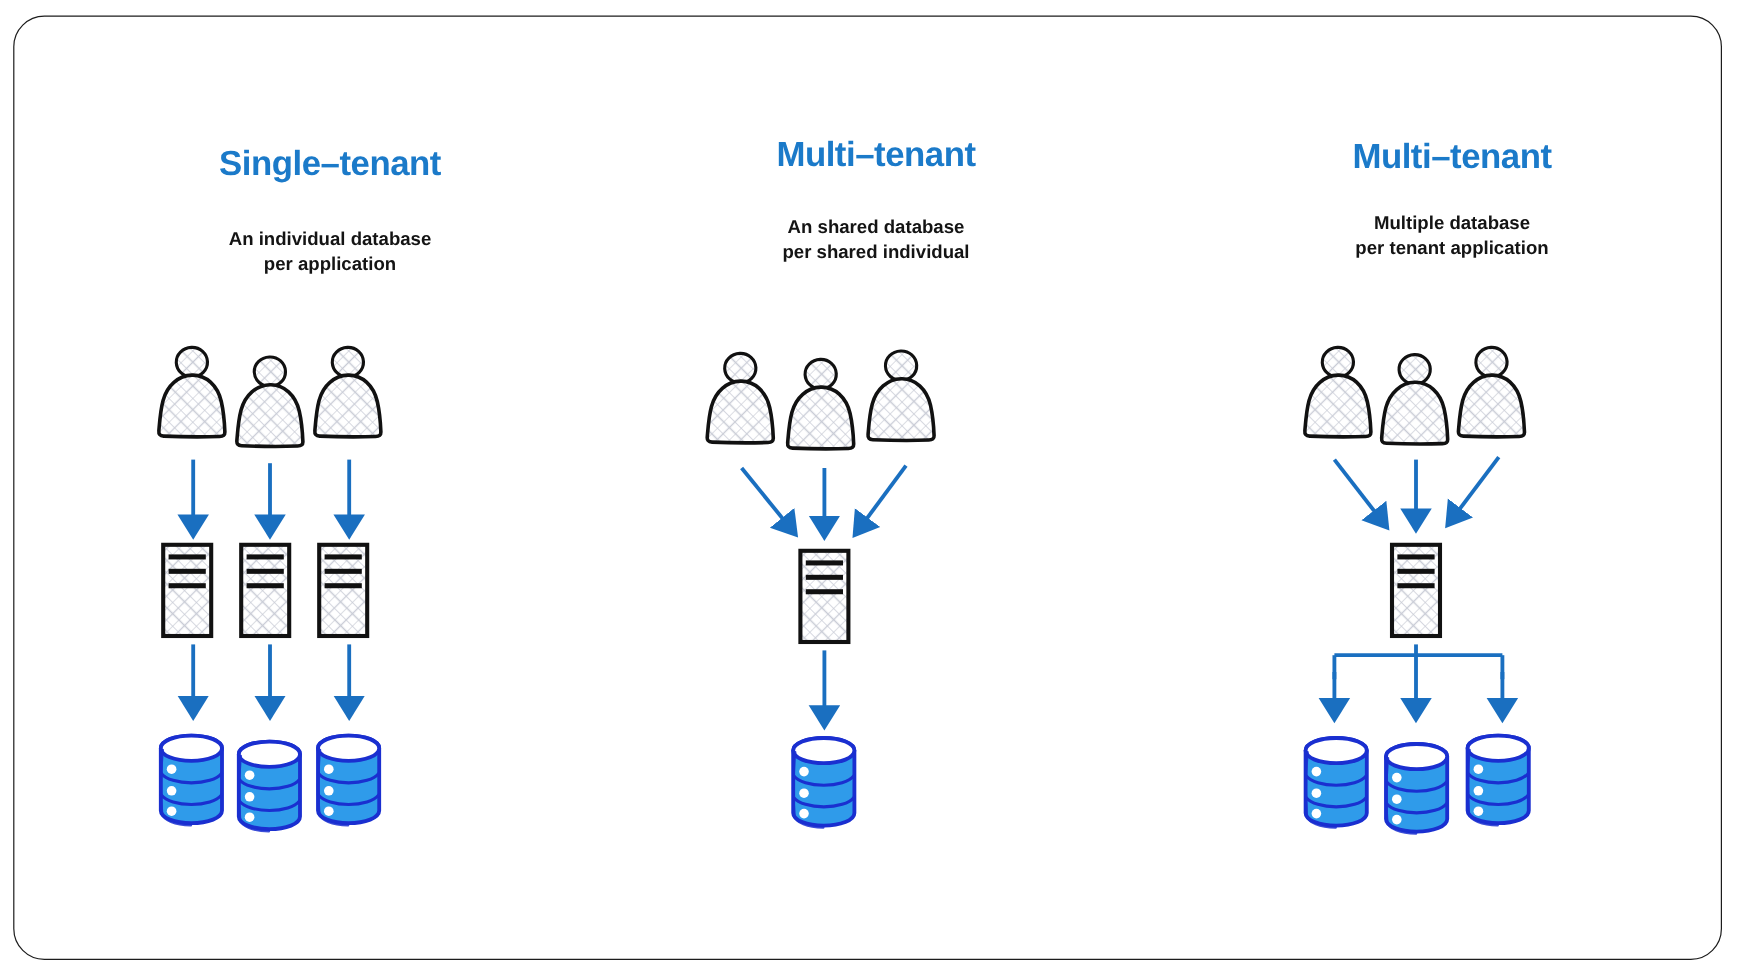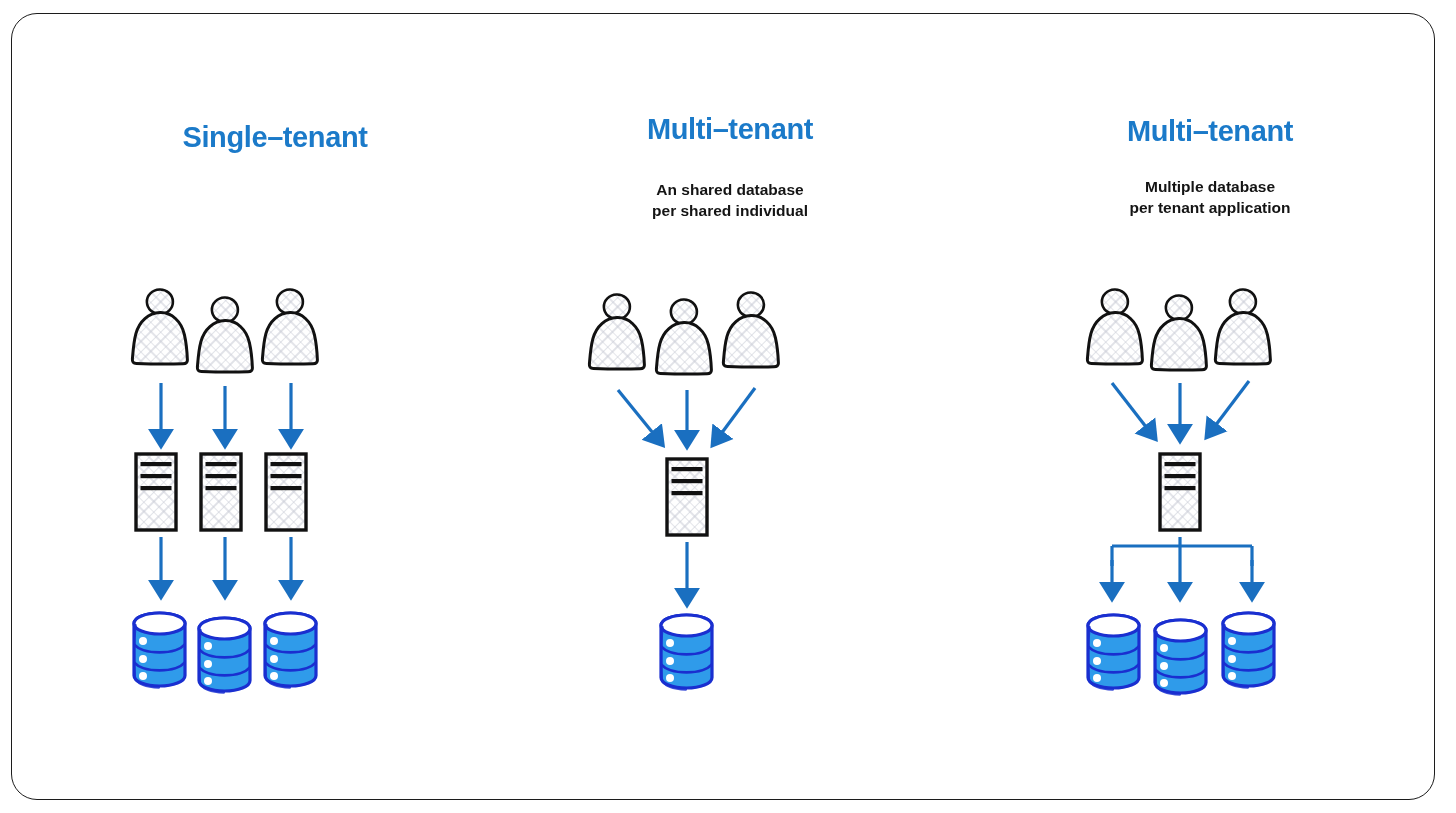--- a/index.html
+++ b/index.html
@@ -254,20 +254,22 @@
           <use href="#database-glyph" x="1152" y="618"></use>
         </g>
       <g>
           <use href="#database-glyph" x="1220" y="611"></use>
         </g>
     </g>
   </svg>
 
   <div class="column" id="col-1">
     <div class="col-title" style="top:121px;">Single–tenant</div>
+    <div class="col-sub" style="top:189px;">An individual database
+per application</div>
   </div>
 
   <div class="column" id="col-2">
     <div class="col-title" style="top:113px;">Multi–tenant</div>
     <div class="col-sub" style="top:179px;">An shared database
 per shared individual</div>
   </div>
 
   <div class="column" id="col-3">
     <div class="col-title" style="top:115px;">Multi–tenant</div>

